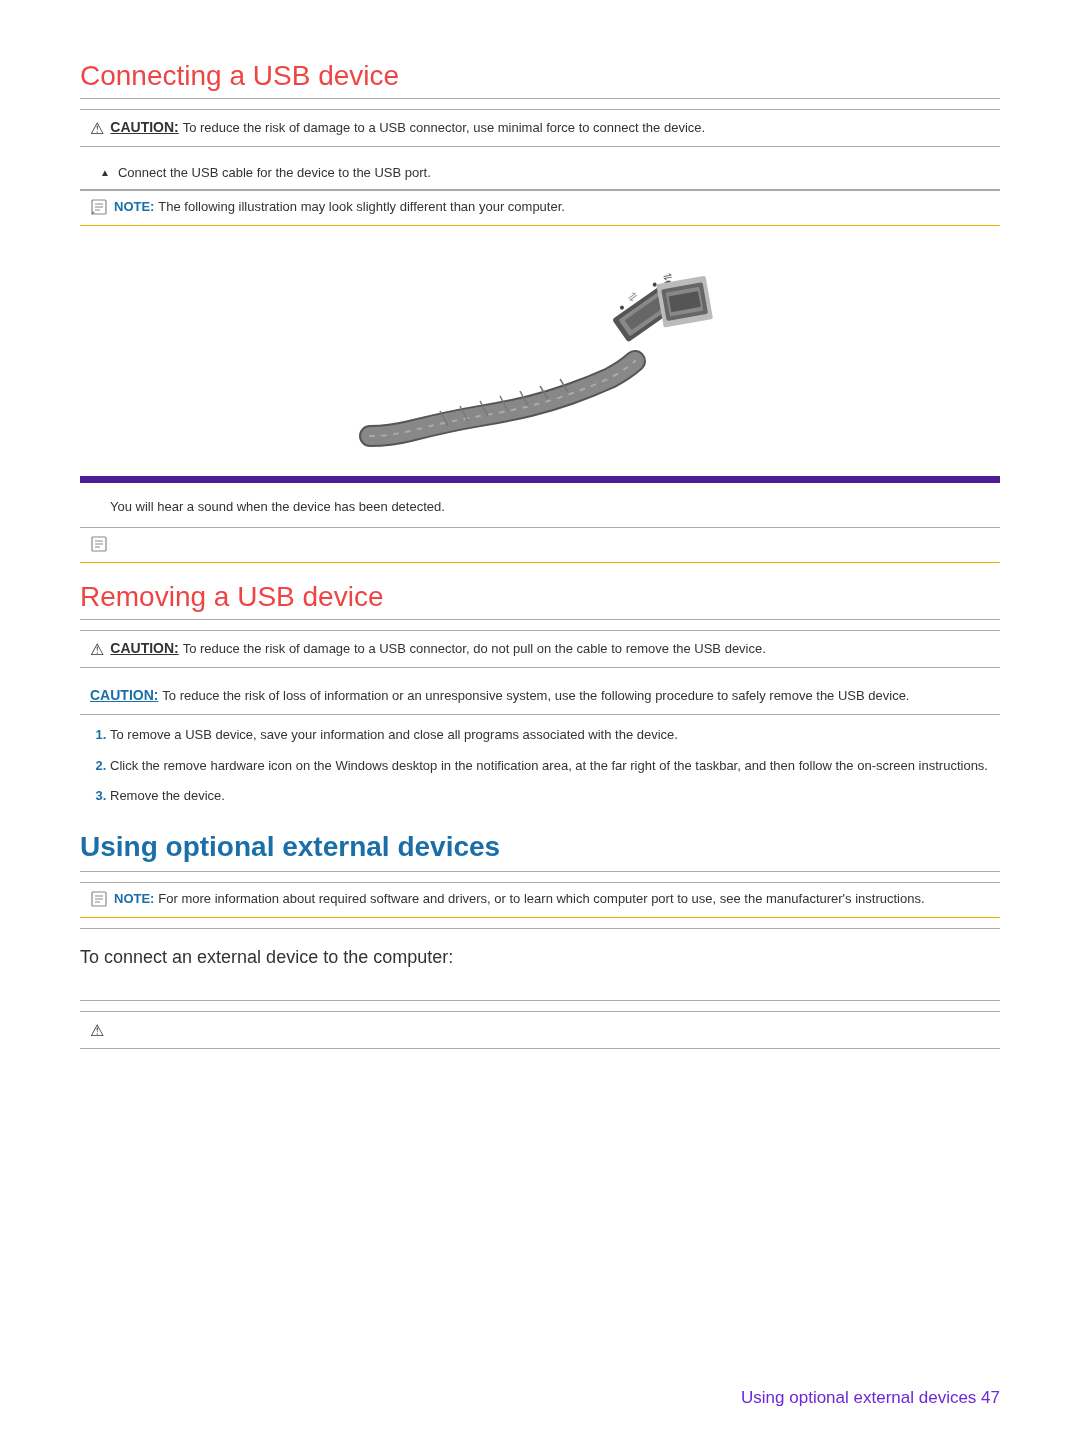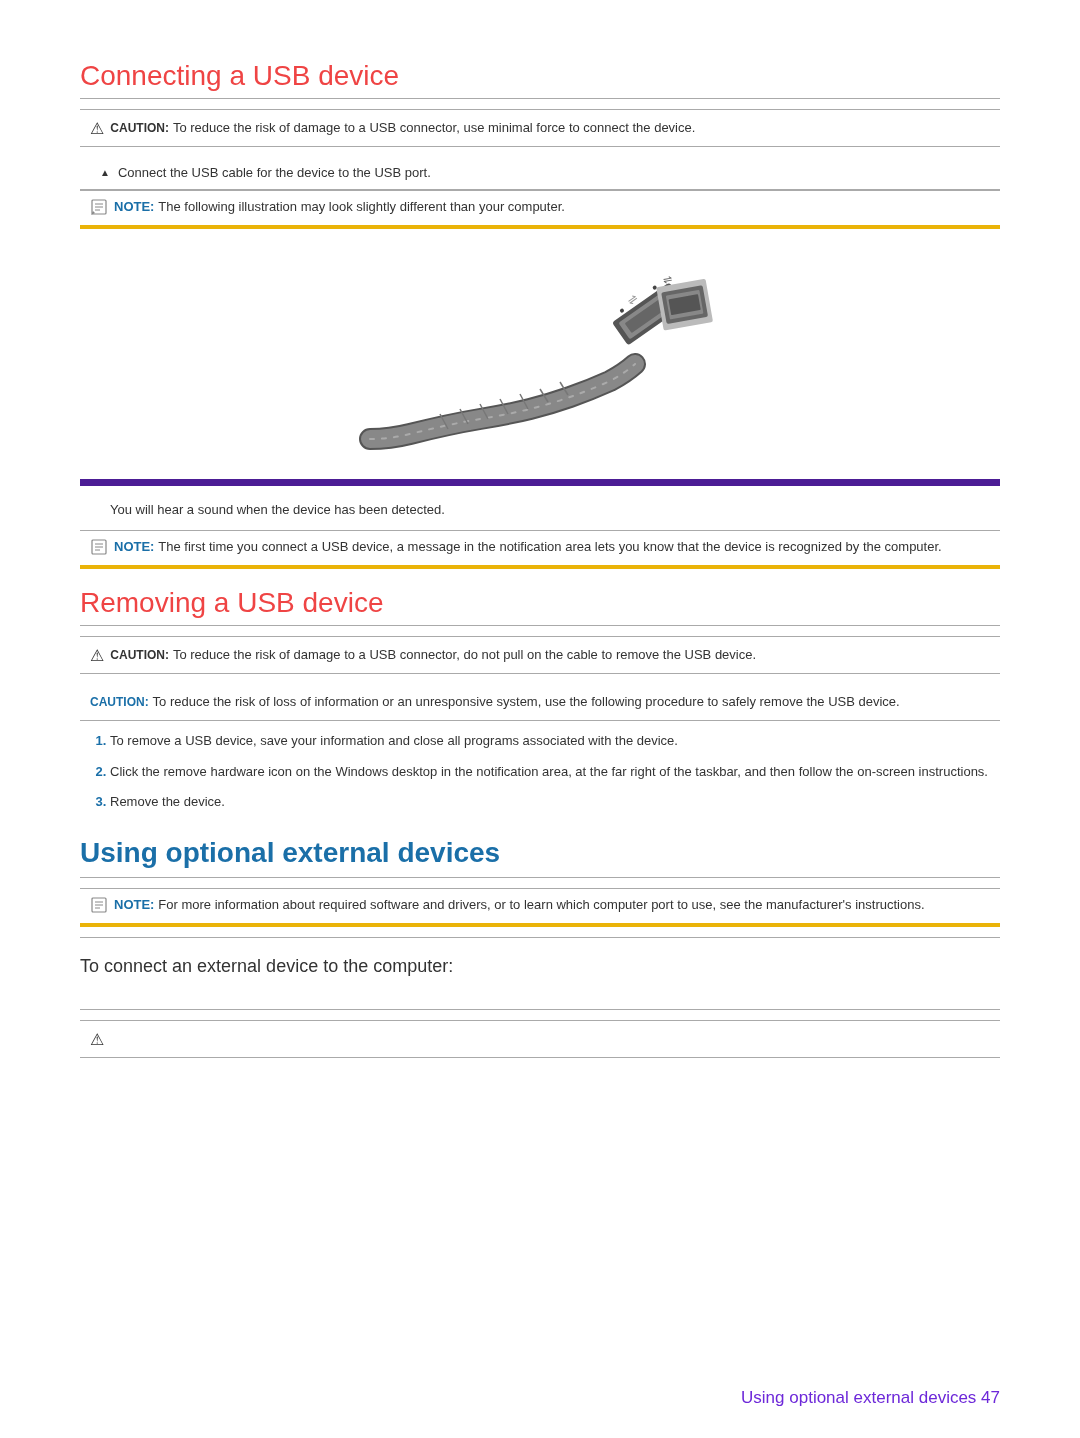--- a/index.html
+++ b/index.html
@@ -51,39 +51,40 @@
     }
     .caution-icon {
       color: #333;
       font-size: 16px;
       flex-shrink: 0;
       margin-top: 1px;
     }
     .caution-label {
       font-weight: bold;
       color: #333;
-      font-size: 12px;
+      font-size: 14px;
+      text-decoration: underline;
     }
     .caution-label.blue {
       color: #1a6fa8;
     }
     .caution-text {
       font-size: 13px;
       line-height: 1.5;
       text-align: center;
     }
 
     
     .note-block {
       display: flex;
       align-items: flex-start;
       gap: 6px;
       padding: 6px 10px;
       border-top: 1px solid #aaa;
-      border-bottom: 4px solid #eab308;
+      border-bottom: 1px solid #eab308;
       margin-bottom: 10px;
     }
     .note-icon {
       font-size: 15px;
       flex-shrink: 0;
       margin-top: 1px;
     }
     .note-label {
       font-weight: bold;
       color: #1a6fa8;
@@ -258,24 +259,20 @@
 
 <div class="note-block">
   <span class="note-icon">
     <svg width="18" height="18" viewBox="0 0 18 18" fill="none">
       <rect x="2" y="2" width="14" height="14" rx="1" stroke="#888" stroke-width="1.2" fill="white"></rect>
       <line x1="5" y1="6" x2="13" y2="6" stroke="#888" stroke-width="1"></line>
       <line x1="5" y1="9" x2="13" y2="9" stroke="#888" stroke-width="1"></line>
       <line x1="5" y1="12" x2="10" y2="12" stroke="#888" stroke-width="1"></line>
     </svg>
   </span>
-  <div>
-    <span class="note-label">NOTE:</span>
-    <span class="note-text">    <span>The first time you connect a USB device, a message in the notification area lets you know that the device is recognized by the computer.</span></span>
-  </div>
 </div>
 
 <h2 class="section-heading-blue" style="margin-top: 18px;">Removing a USB device</h2>
 <hr class="heading-rule">
 
 <div class="caution-block">
   <span class="caution-icon">⚠</span>
   <div>
     <span class="caution-label">CAUTION:</span>
     <span class="caution-text"> <span>To reduce the risk of damage to a USB connector, do not pull on the cable to remove the USB device.</span></span>

